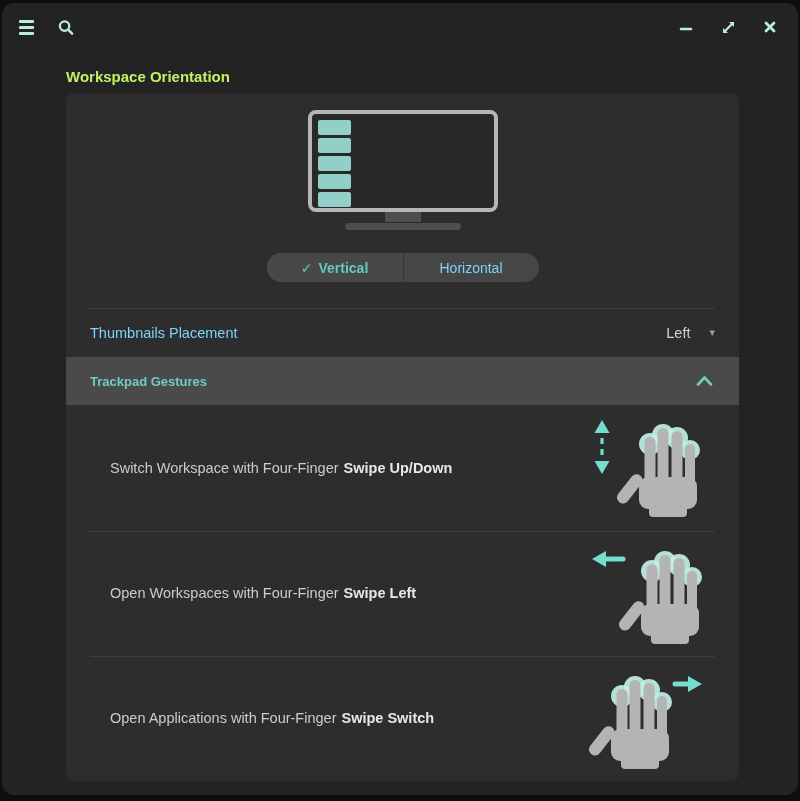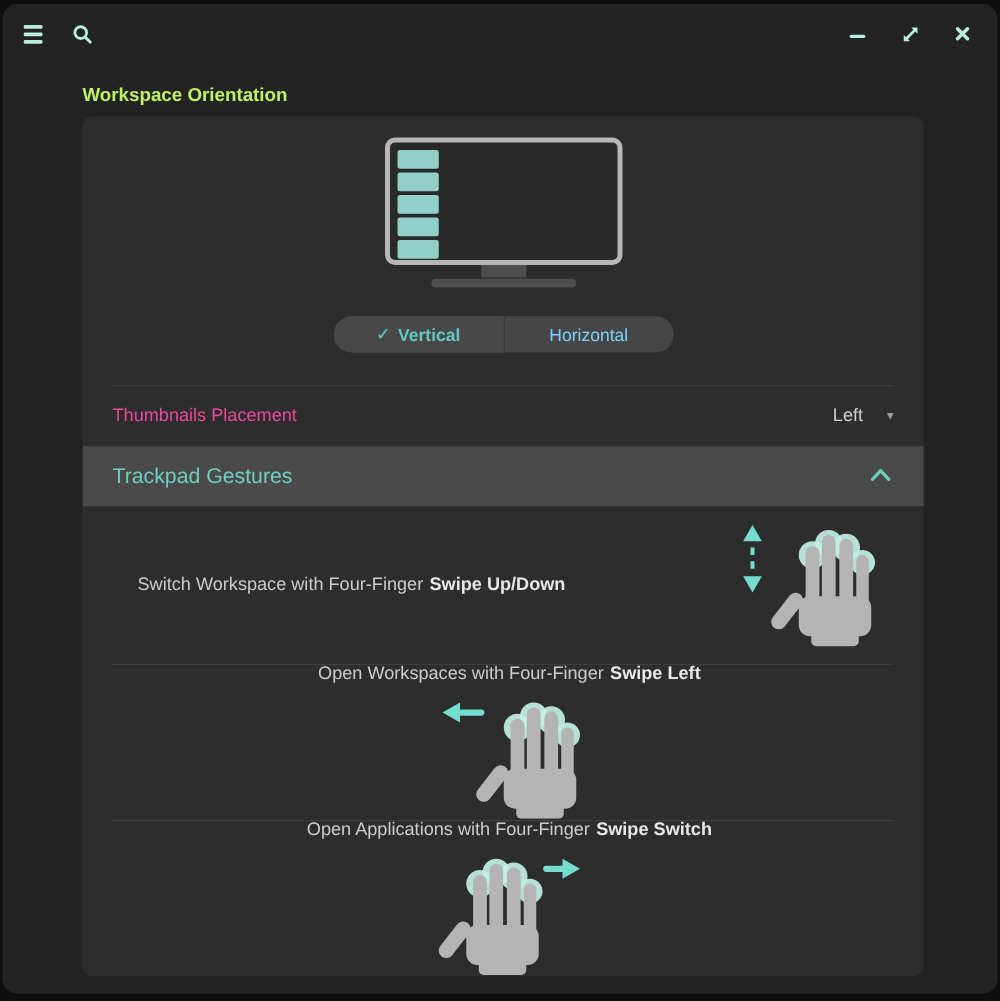--- a/index.html
+++ b/index.html
@@ -39,35 +39,35 @@
                  font-size:14px; color:#7dd3fc; cursor:pointer; }
   .toggle .seg.selected { color:#63c9bb; font-weight:bold; background:#484848; }
   .toggle .seg + .seg { border-left:1px solid #383838; }
   .check { font-size:14px; }
 
   .divider { position:absolute; left:24px; right:24px; height:1px; background:#3e3e3e; }
 
   
   .placement-row { position:absolute; top:216px; left:24px; right:24px; height:47px;
                    display:flex; align-items:center; justify-content:space-between; }
-  .placement-label { font-size:14.5px; color:#ec4899; }
+  .placement-label { font-size:14.5px; color:#7dd3fc; }
   .placement-value { display:flex; align-items:center; gap:19px; font-size:14.5px; color:#d0d0d0; cursor:pointer; }
   .caret { font-size:11px; color:#9a9a9a; }
 
   
   .section-header { position:absolute; top:264px; left:0; right:0; height:48px; background:#4a4a4a;
                     display:flex; align-items:center; justify-content:space-between;
                     padding:0 26px 0 24px; cursor:pointer; }
-  .section-header .sh-label { font-size:17px; font-weight:400; color:#6fcdc0; }
+  .section-header .sh-label { font-size:13px; font-weight:700; color:#6fcdc0; }
 
   
   .rows { position:absolute; top:312px; left:0; right:0; bottom:0; display:flex; flex-direction:column; }
   .gesture-row { height:125px; display:flex; align-items:center; justify-content:space-between;
                  padding-left:44px; padding-right:34px; position:relative; }
-  .gesture-row + .gesture-row { border-top:1px solid transparent;flex-direction:column; }
+  .gesture-row + .gesture-row { border-top:1px solid transparent; }
   .row-divider { position:absolute; top:0; left:24px; right:24px; height:1px; background:#3e3e3e; }
   .gesture-text { font-size:14.5px; color:#cccccc; }
   .gesture-bold { font-weight:bold; color:#e8e8e8; margin-left:5px; }
   .gesture-icon { width:118px; height:102px; flex:none; }
 </style>
 </head>
 <body>
 
 <svg width="0" height="0" style="position:absolute" aria-hidden="true">
   <defs>

